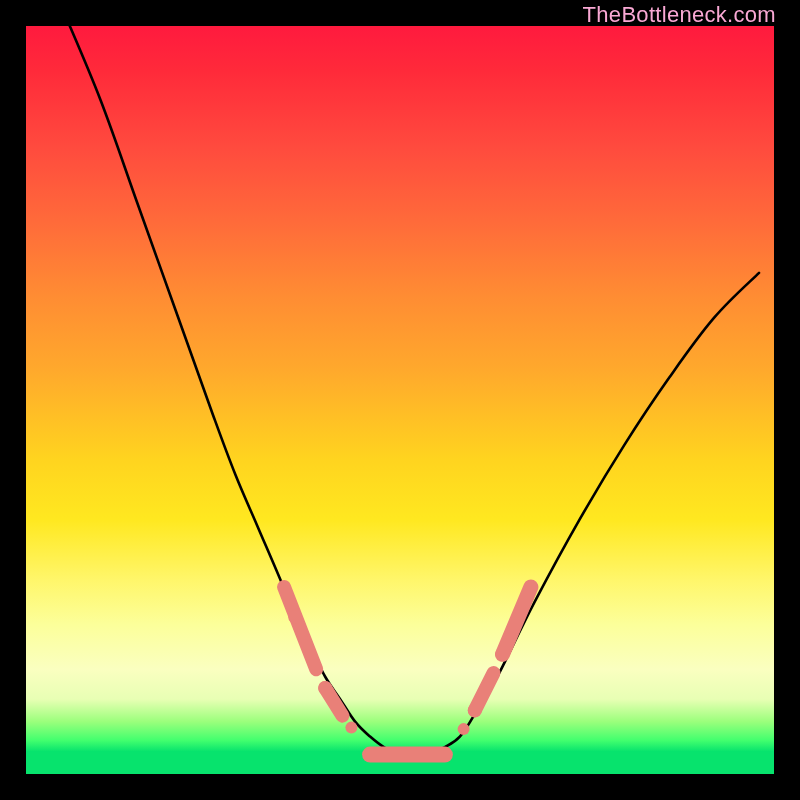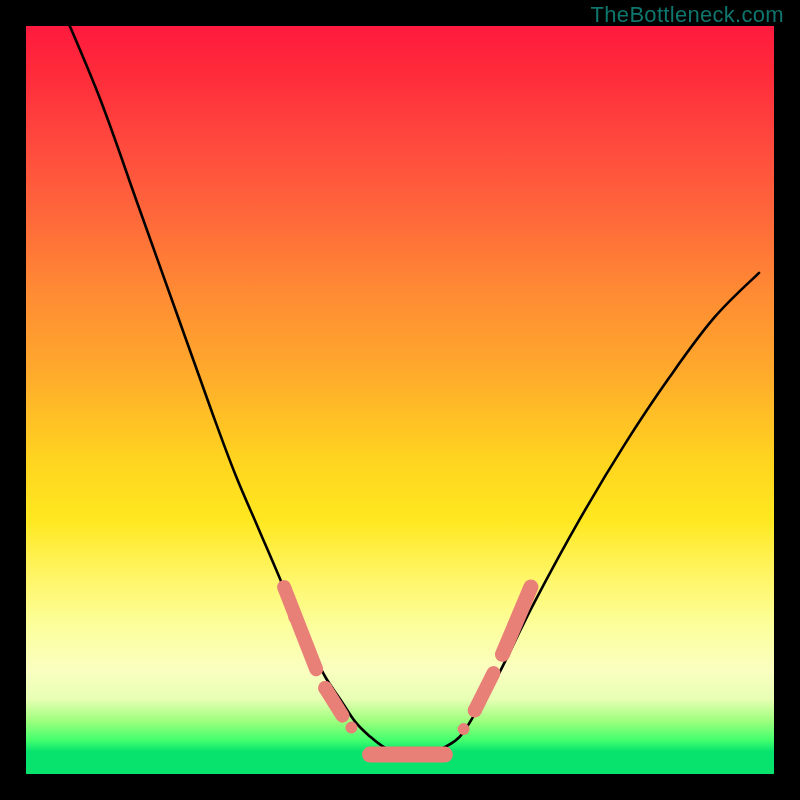--- a/index.html
+++ b/index.html
@@ -42,22 +42,22 @@
       #e8ffb4 90%,
       #9bff7c 93%,
       #42ff6e 95.5%,
       #07e36d 97%,
       #07e36d 100%
     );
   }
   .watermark {
     position: absolute;
     top: 2px;
-    right: 16px;
-    color: #0f766e;
+    right: 24px;
+    color: #f9a8d4;
     font-size: 22px;
     font-weight: 500;
     letter-spacing: 0.3px;
     z-index: 5;
   }
   svg.curve {
     position: absolute;
     left: 0;
     top: 0;
     width: 748px;

